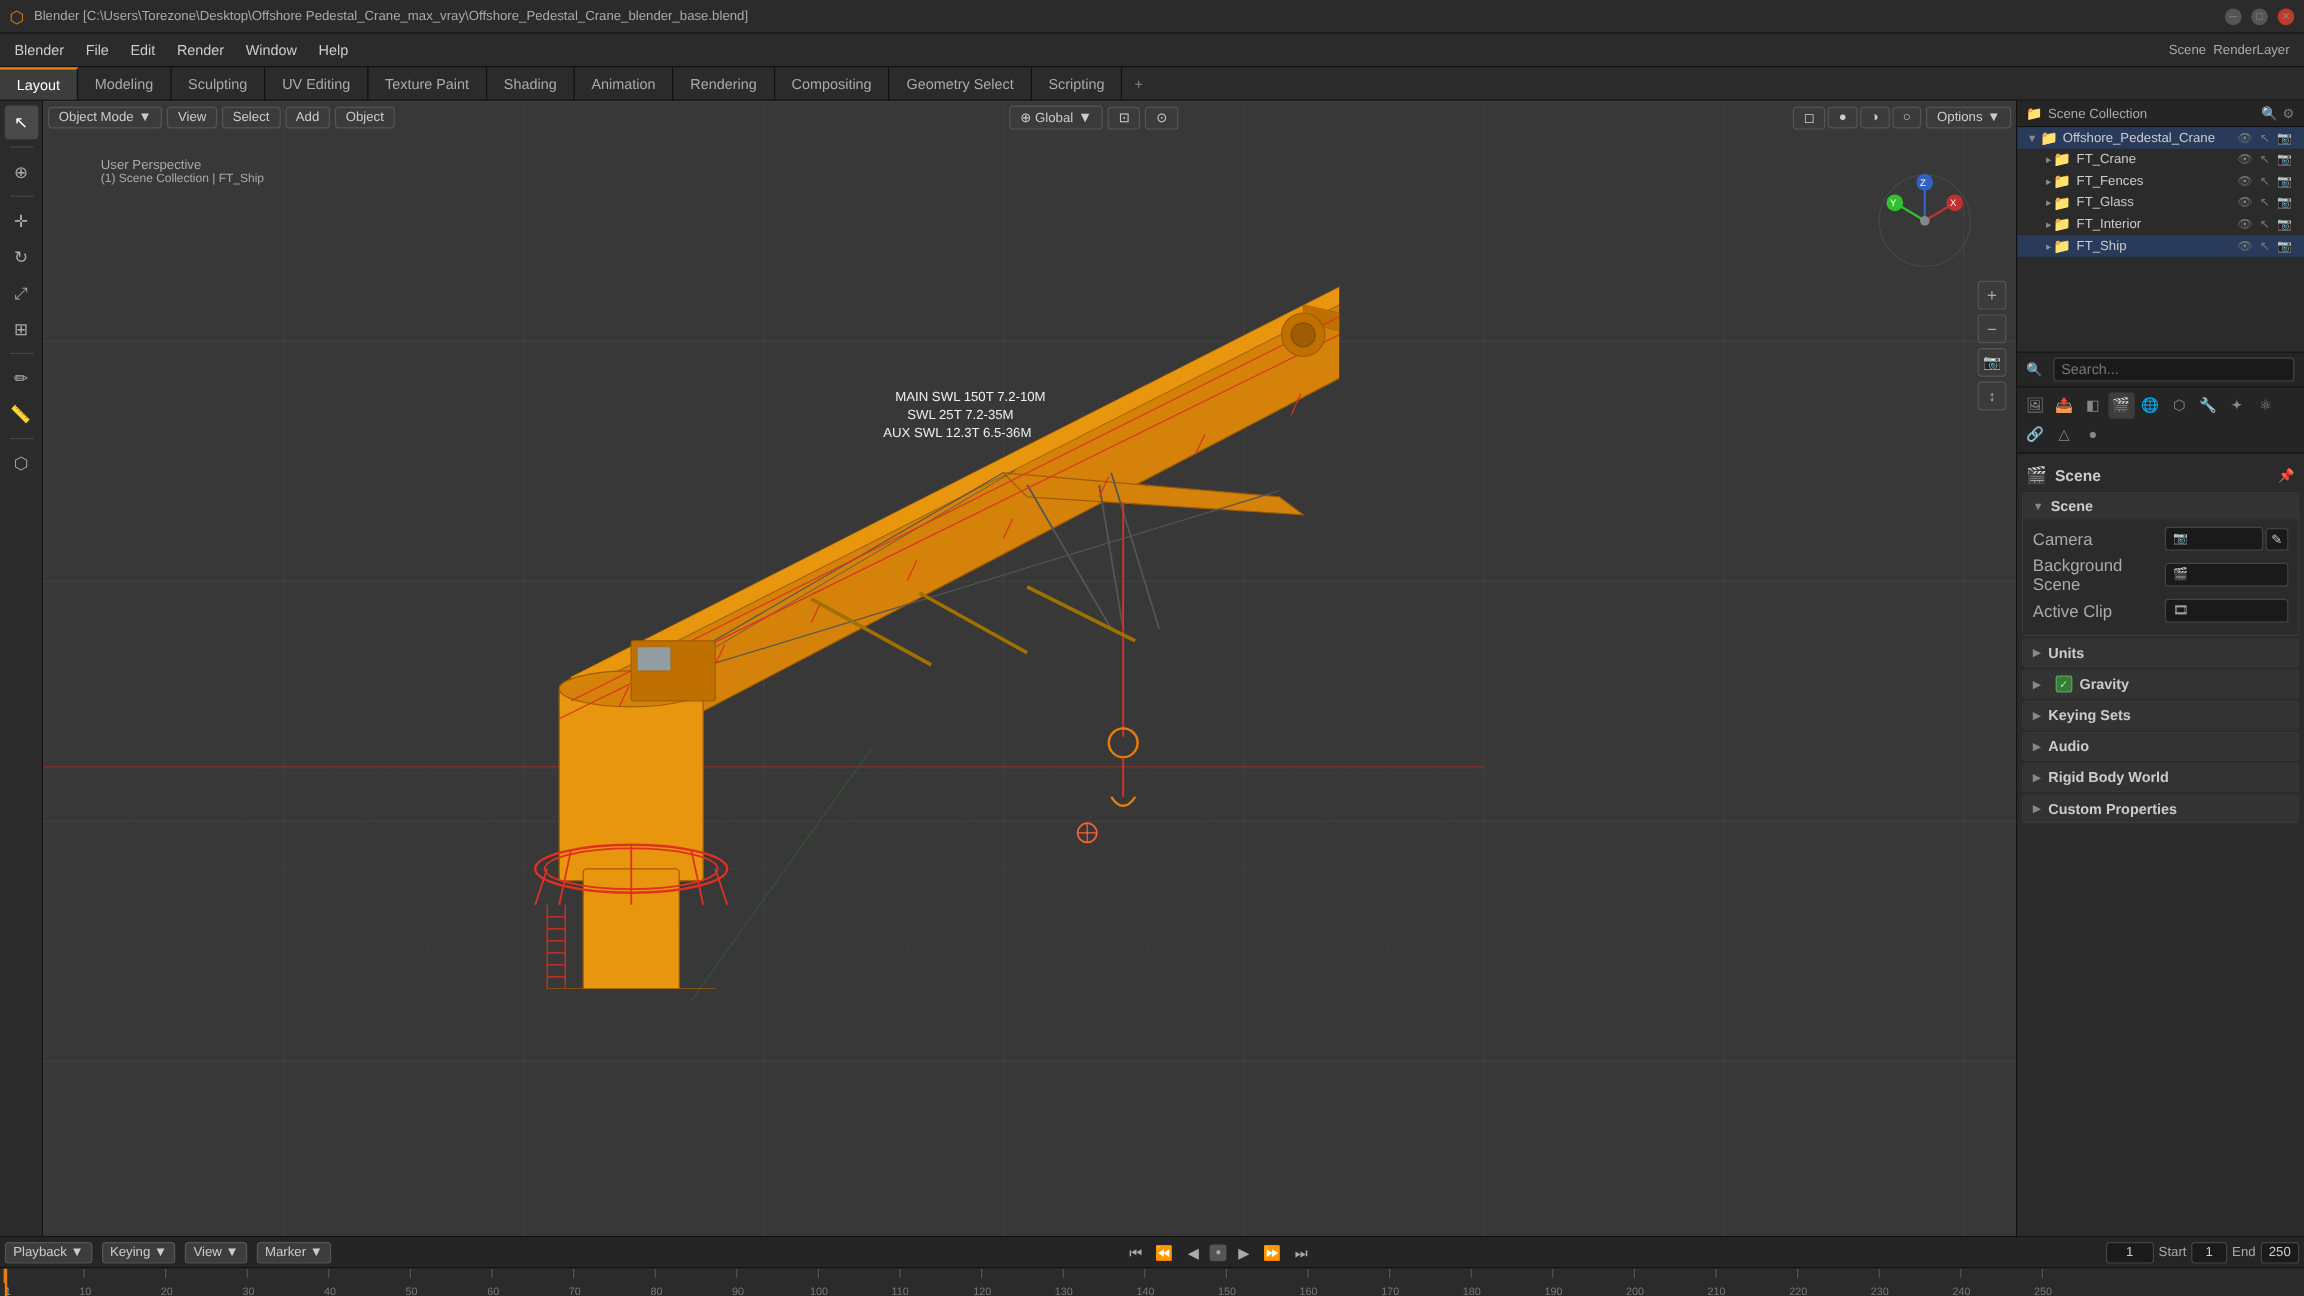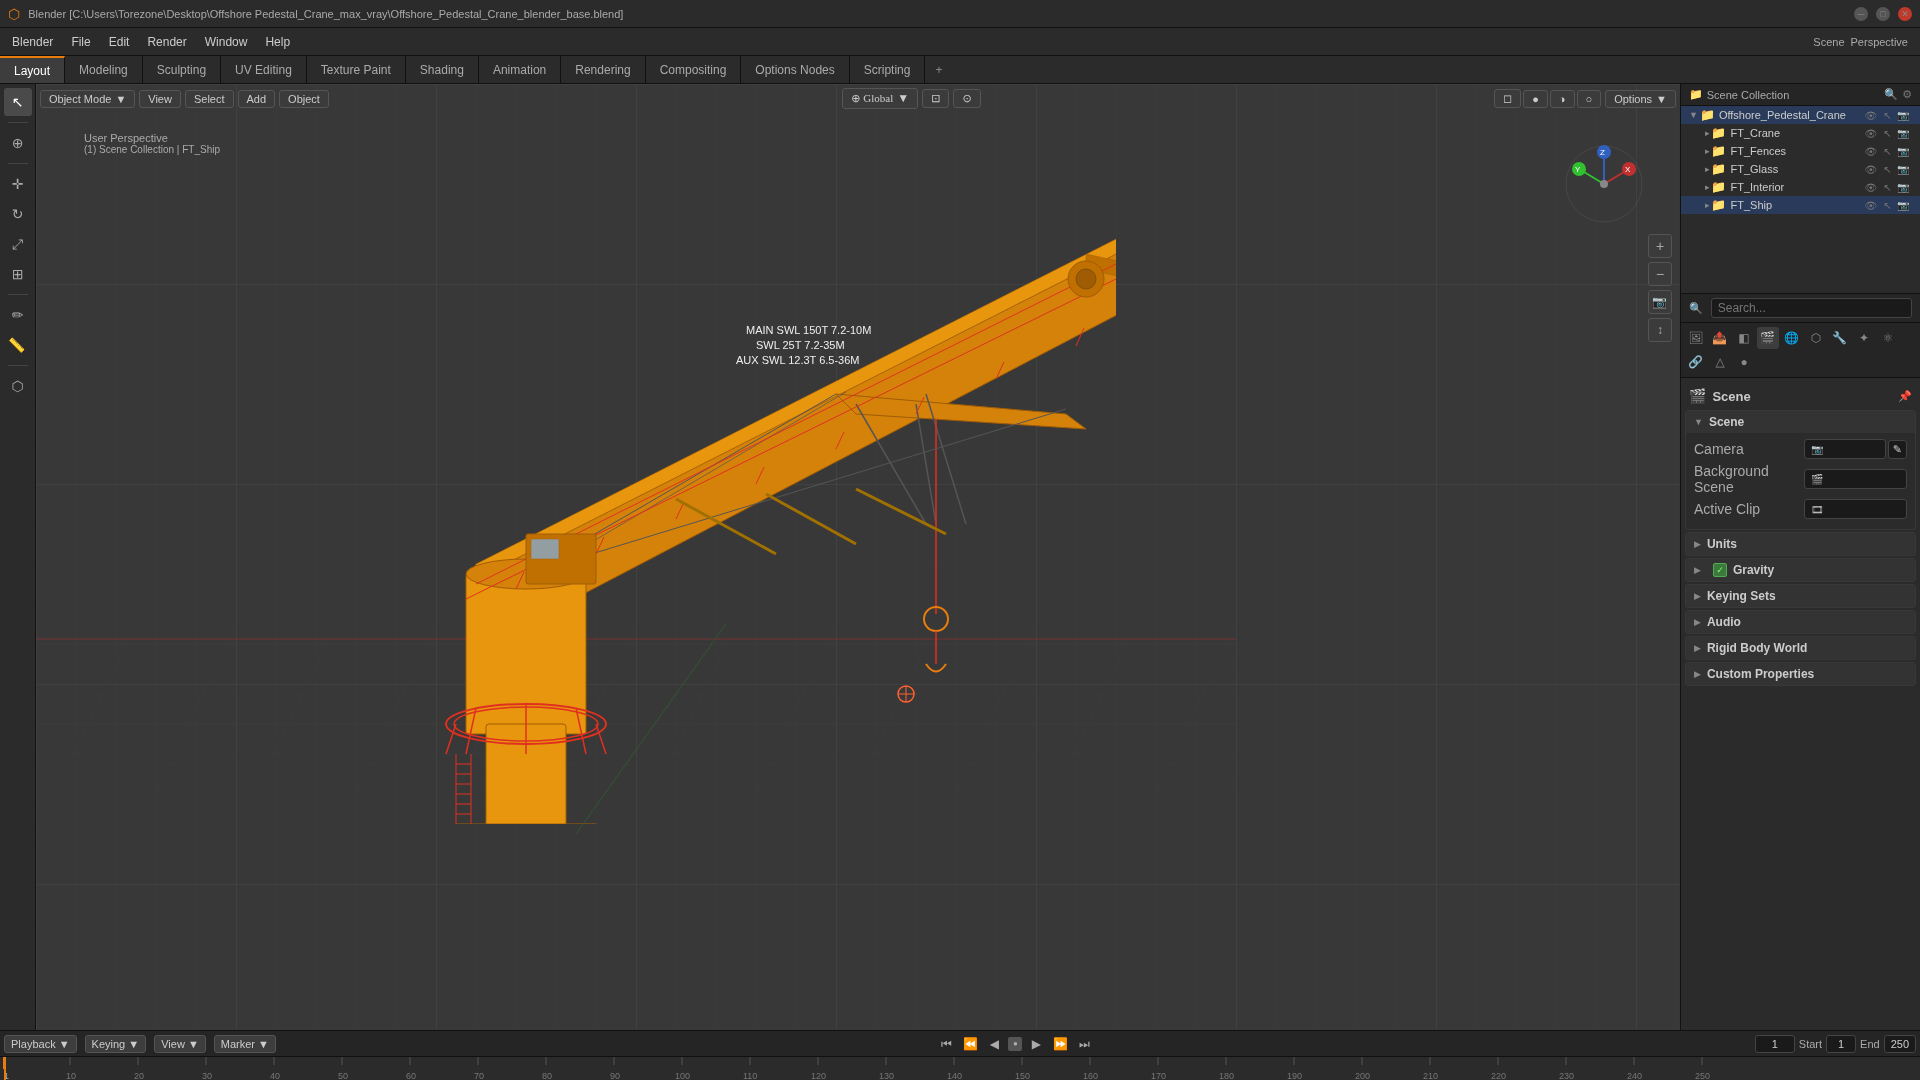--- a/index.html
+++ b/index.html
@@ -118,34 +118,34 @@
 
 <div id="menubar">
   <span class="menu-item">Blender</span>
   <span class="menu-item">File</span>
   <span class="menu-item">Edit</span>
   <span class="menu-item">Render</span>
   <span class="menu-item">Window</span>
   <span class="menu-item">Help</span>
   <div style="flex:1;"></div>
   <span style="font-size:11px;color:#aaa;margin-right:4px;">Scene</span>
-  <span style="font-size:11px;color:#aaa;margin-right:8px;">Perspective</span>
+  <span style="font-size:11px;color:#aaa;margin-right:8px;">RenderLayer</span>
 </div>
 
 <div id="workspace-tabs">
   <div class="ws-tab" style="border-top:2px solid #e87d0d;background:#3d3d3d;color:#fff;">Layout</div>
   <div class="ws-tab">Modeling</div>
   <div class="ws-tab">Sculpting</div>
   <div class="ws-tab">UV Editing</div>
   <div class="ws-tab">Texture Paint</div>
   <div class="ws-tab">Shading</div>
   <div class="ws-tab">Animation</div>
   <div class="ws-tab">Rendering</div>
   <div class="ws-tab">Compositing</div>
-  <div class="ws-tab">Options Nodes</div>
+  <div class="ws-tab">Geometry Select</div>
   <div class="ws-tab">Scripting</div>
   <div class="ws-tab-plus">+</div>
 </div>
 
 <div id="main">
 
   <div id="left-toolbar">
     <div class="tool-btn active" title="Select">↖</div>
     <div class="tool-separator"></div>
     <div class="tool-btn" title="Cursor">⊕</div>
@@ -207,21 +207,21 @@
     <div id="viewport-header">
       <div class="vp-btn">
         <span>Object Mode</span>
         <span>▼</span>
       </div>
       <div class="vp-btn">View</div>
       <div class="vp-btn">Select</div>
       <div class="vp-btn">Add</div>
       <div class="vp-btn">Object</div>
       <div class="vp-spacer"></div>
-      <div style="display:flex;align-items:center;gap:4px;background:#3d3d3d99;border:1px solid #555;border-radius:3px;padding:2px 8px;font-family:Liberation Serif, serif;">
+      <div style="display:flex;align-items:center;gap:4px;background:#3d3d3d99;border:1px solid #555;border-radius:3px;padding:2px 8px;">
         <span style="font-size:11px;color:#ccc;">⊕ Global</span>
         <span>▼</span>
       </div>
       <div class="vp-btn">⊡</div>
       <div class="vp-btn">⊙</div>
       <div class="vp-spacer"></div>
 
       <div style="display:flex;gap:2px;align-items:center;">
         <div class="vp-btn">◻</div>
         <div class="vp-btn">●</div>

